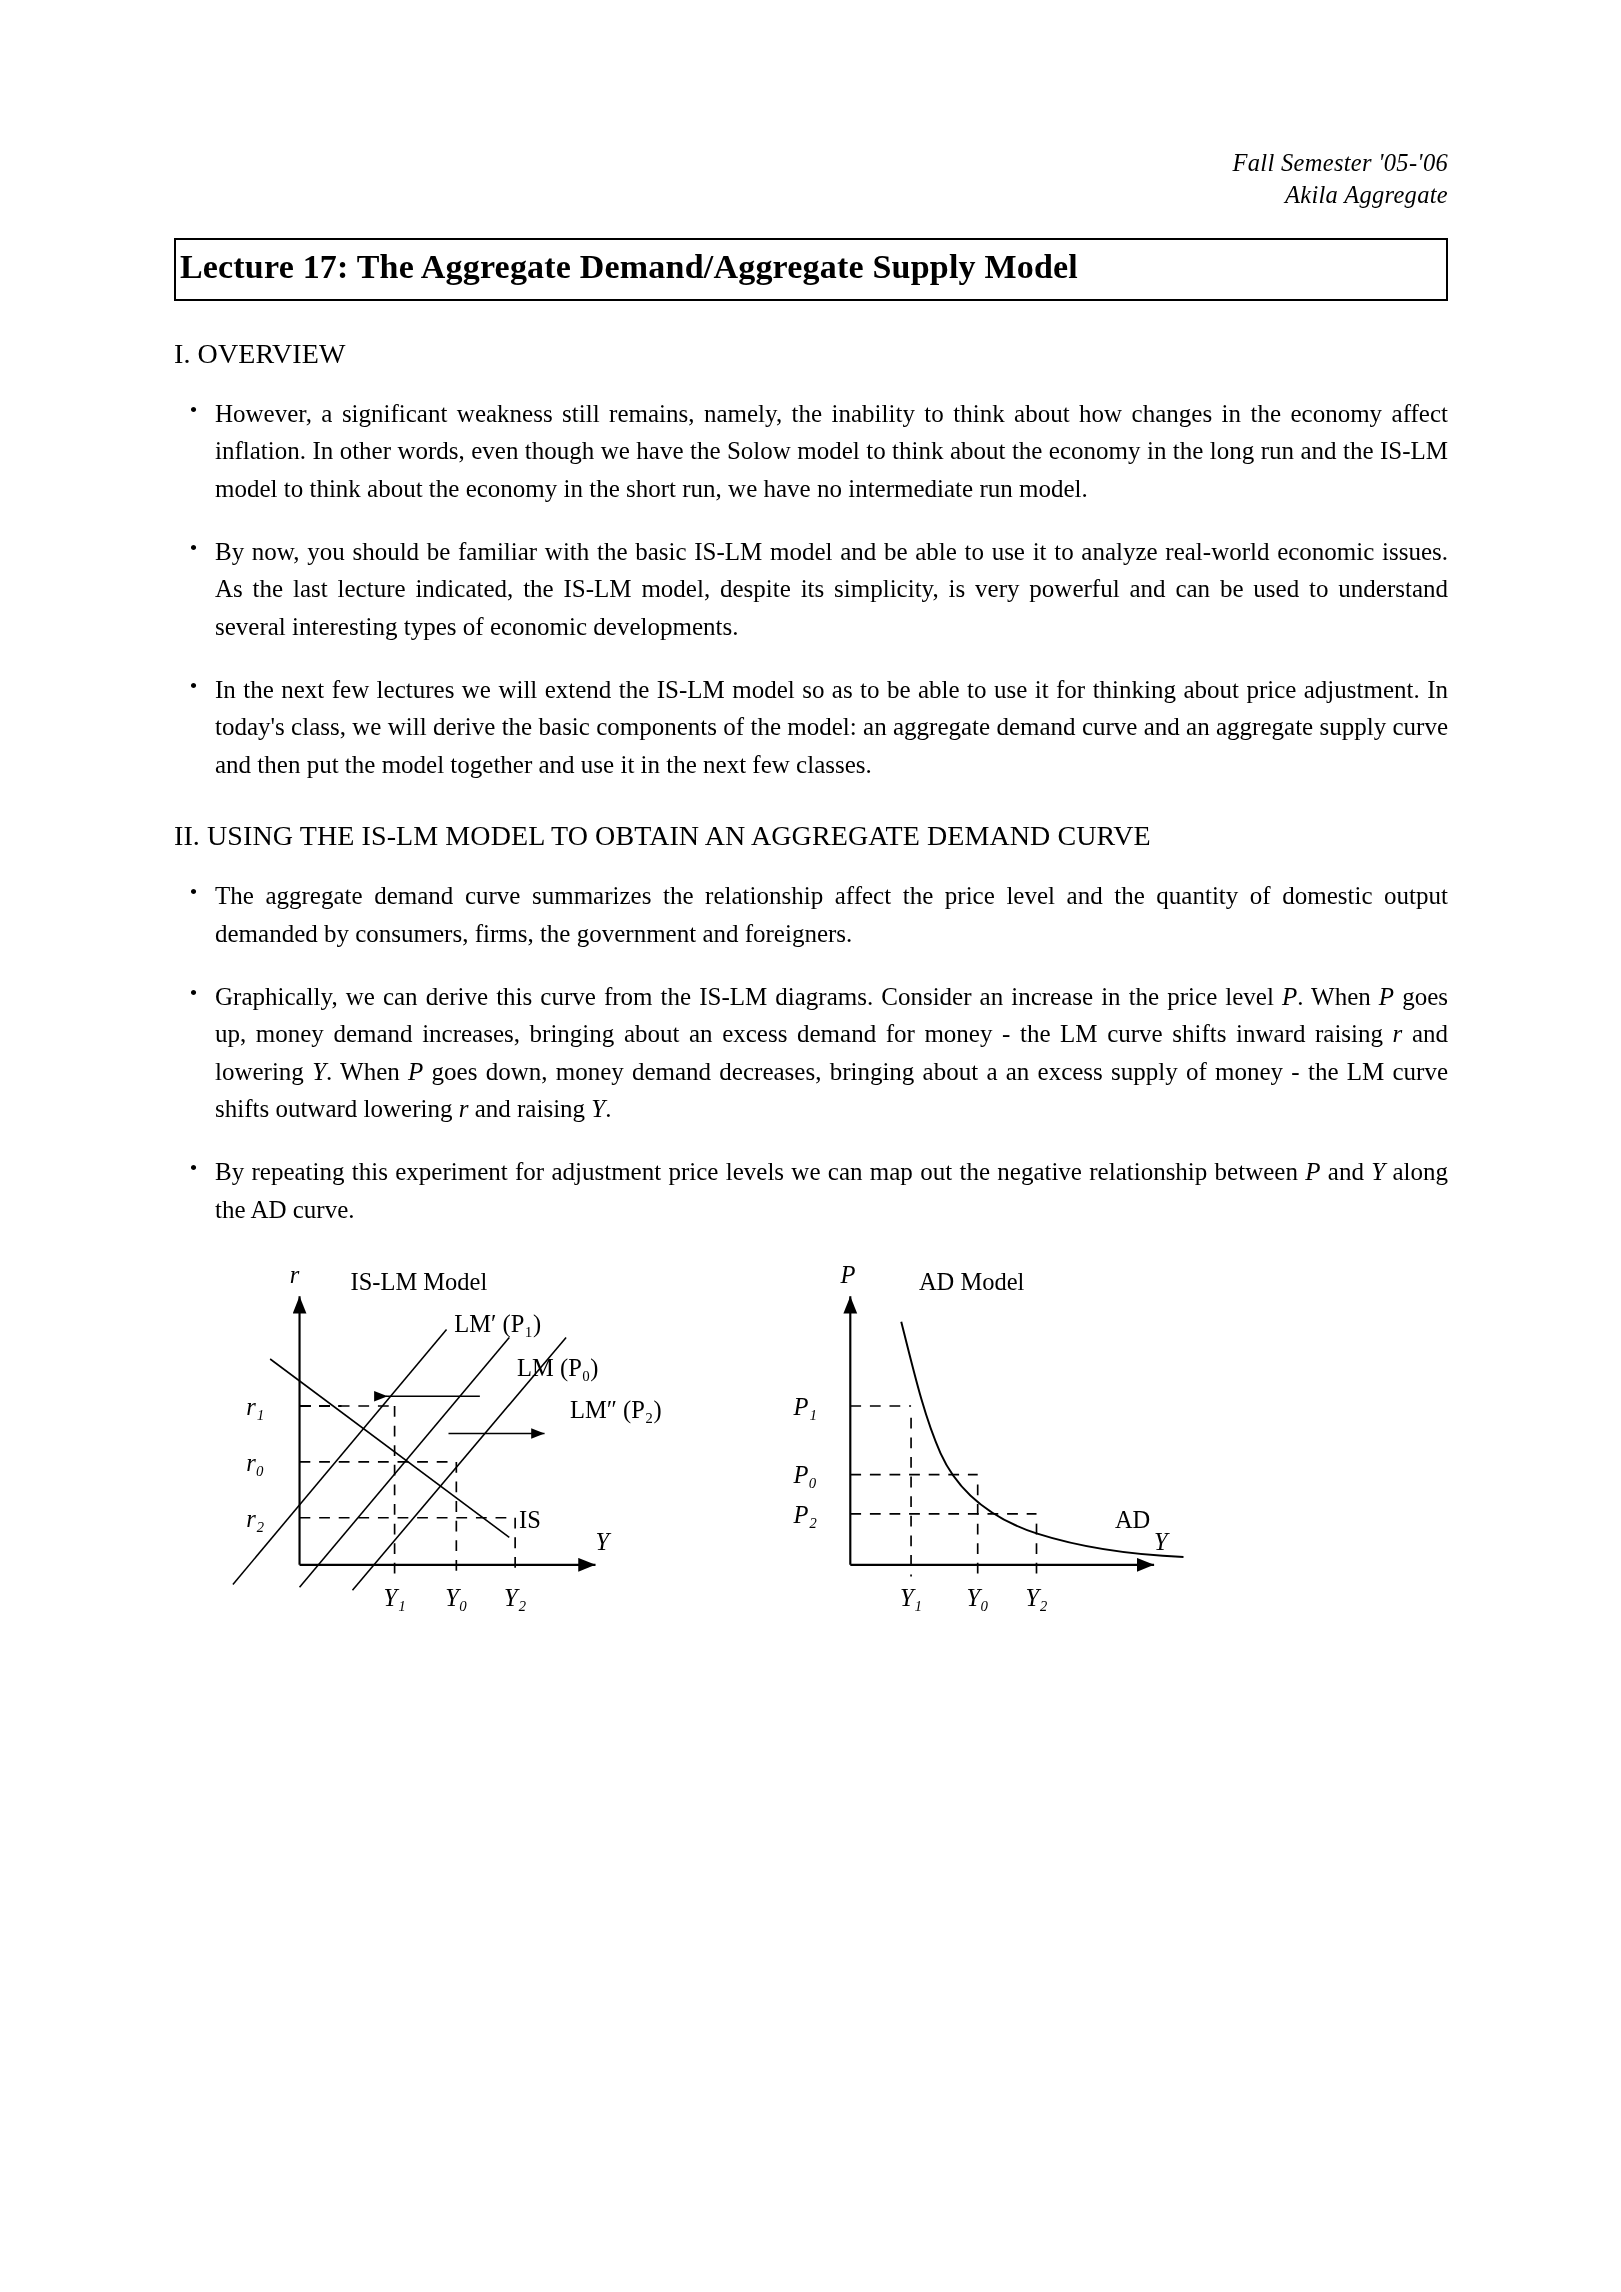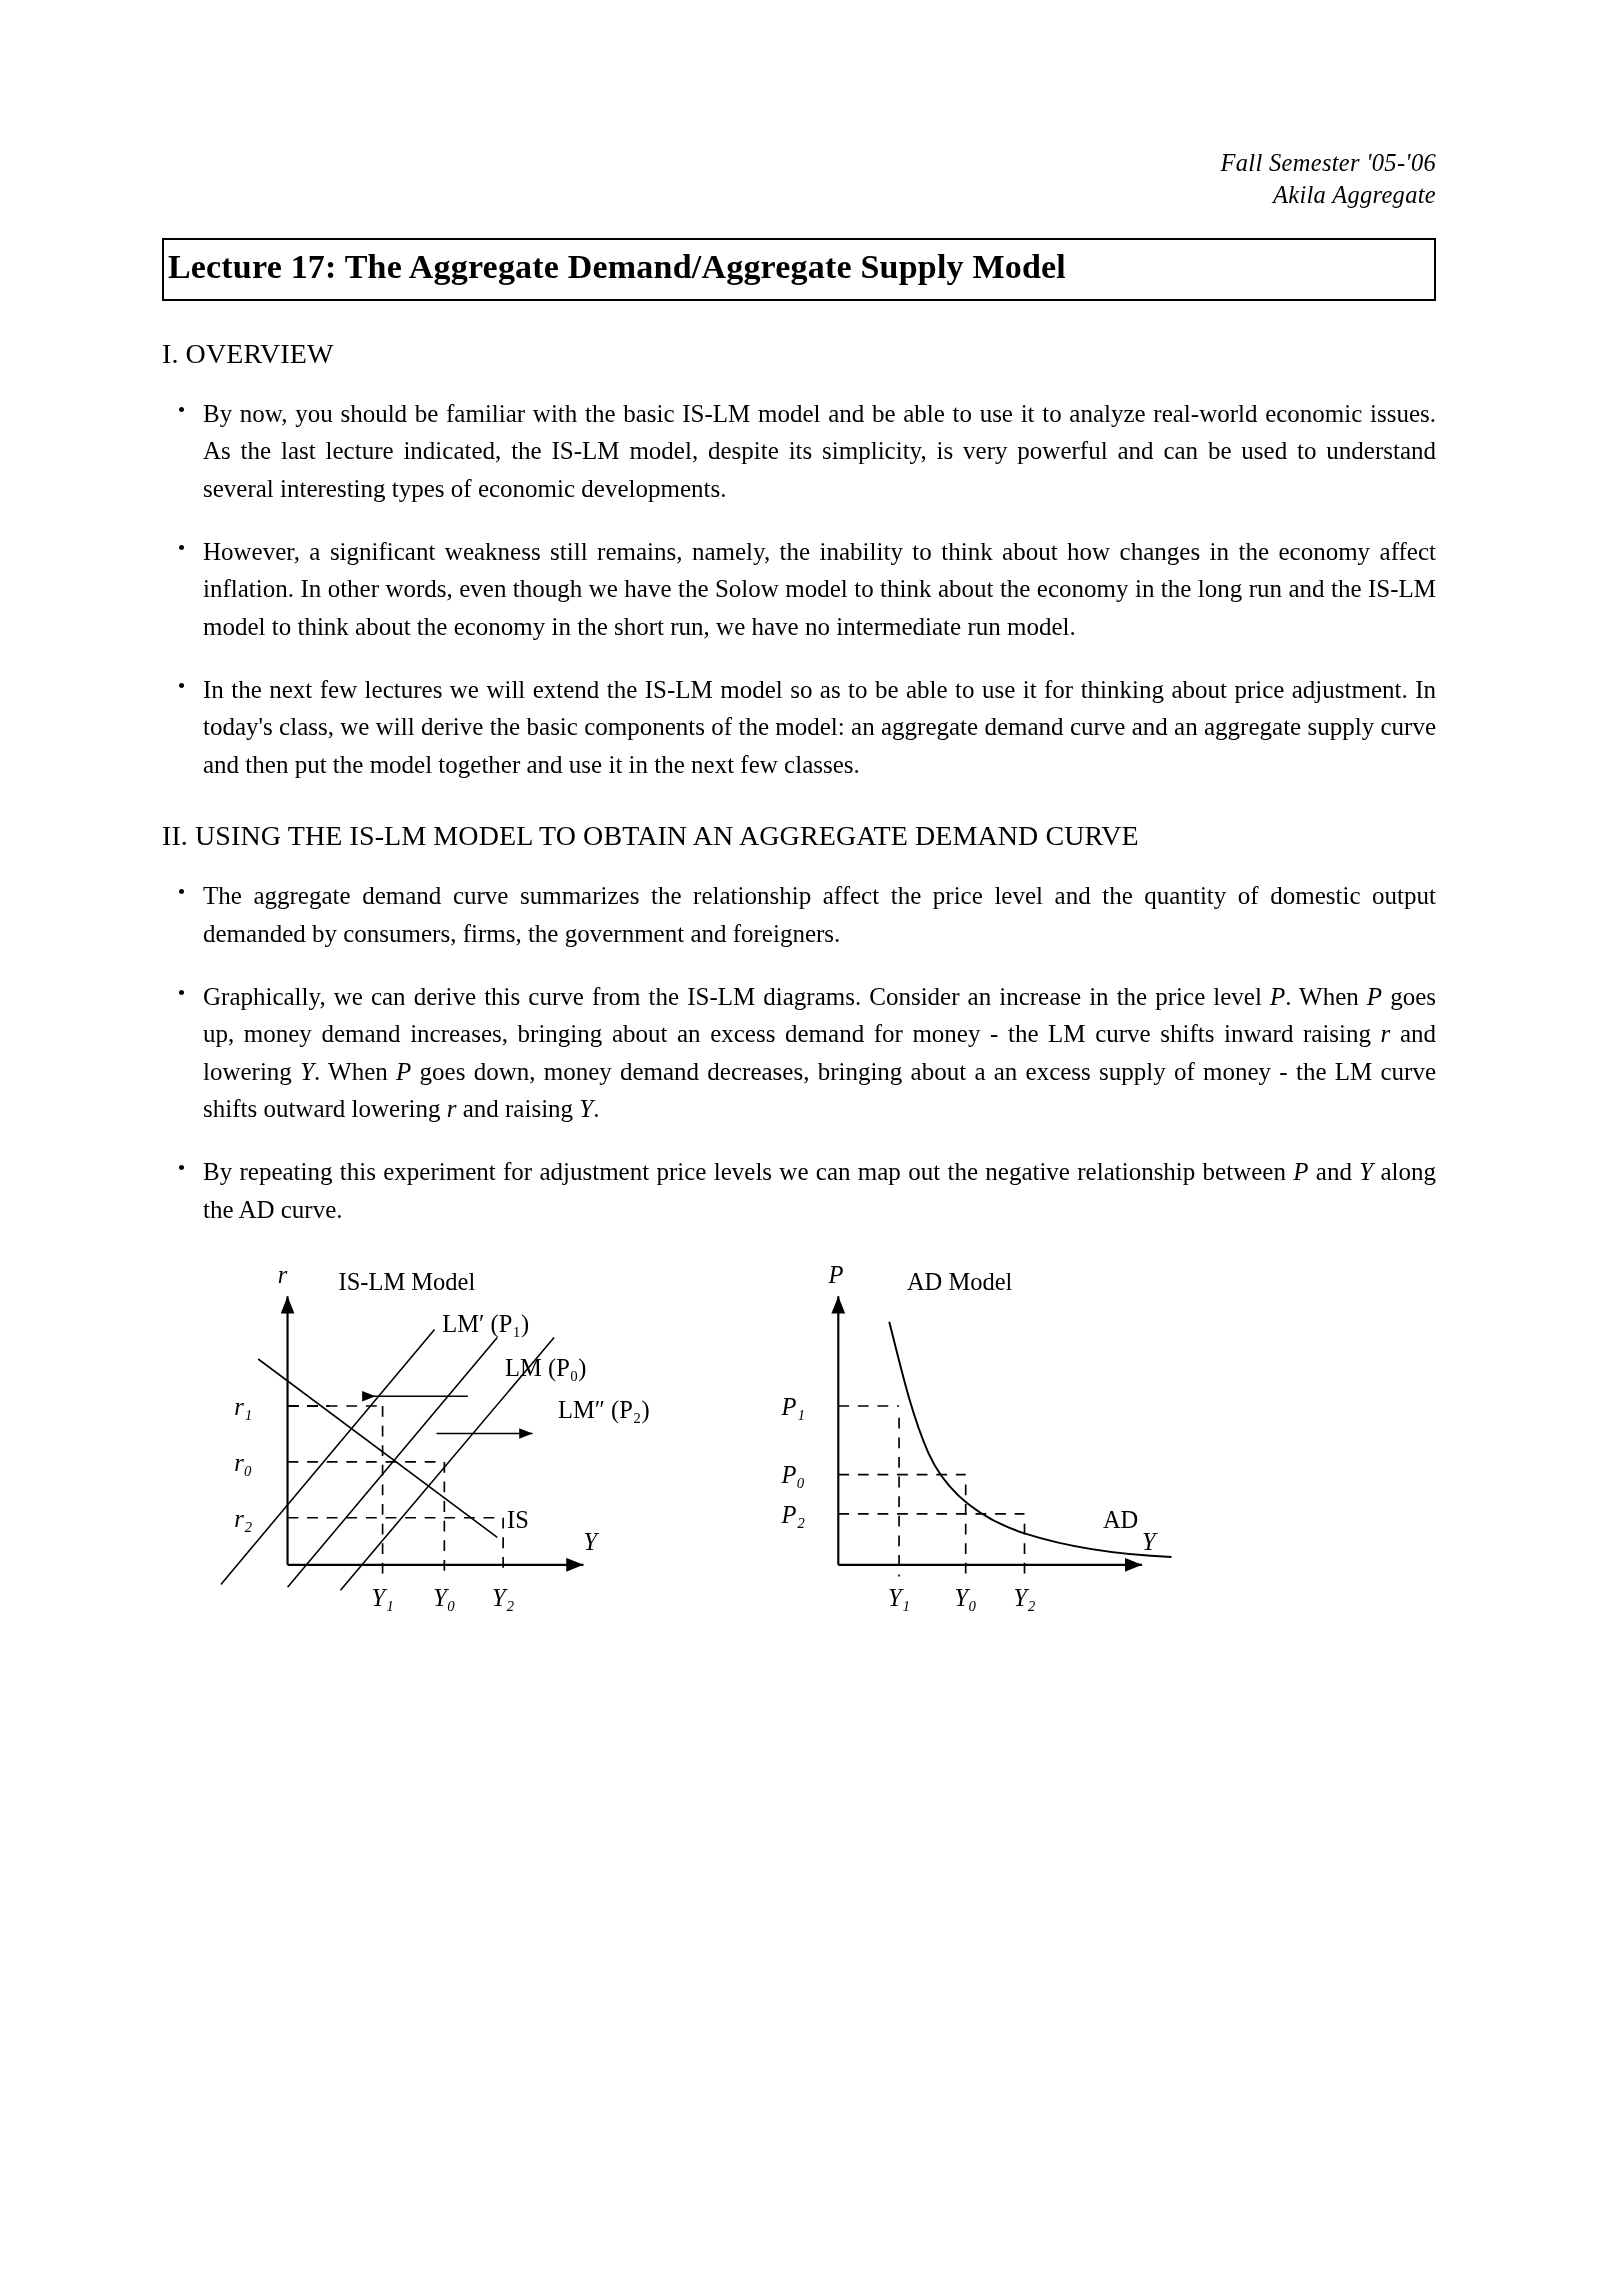--- a/index.html
+++ b/index.html
@@ -16,21 +16,21 @@
     overflow: hidden;
   }
   .page {
     position: absolute;
     left: 0; top: 0;
     width: 1621px;
     height: 2293px;
   }
   .content {
     position: absolute;
-    left: 162px;
+    left: 174px;
     top: 147px;
     width: 1274px;
   }
 
   
   .doc-header {
     text-align: right;
     font-style: italic;
     font-size: 24.5px;
     line-height: 1.32;
@@ -106,22 +106,22 @@
       <div>Fall Semester '05-'06</div>
       <div>Akila Aggregate</div>
     </div>
 
     <div class="title-box">
       <div class="title-text">Lecture 17: The Aggregate Demand/Aggregate Supply Model</div>
     </div>
 
     <h2 class="section">I. OVERVIEW</h2>
     <ul class="bullets lvl1">
+      <li>However, a significant weakness still remains, namely, the inability to think about how changes in the economy affect inflation. In other words, even though we have the Solow model to think about the economy in the long run and the IS-LM model to think about the economy in the short run, we have no intermediate run model.</li>
       <li>By now, you should be familiar with the basic IS-LM model and be able to use it to analyze real-world economic issues. As the last lecture indicated, the IS-LM model, despite its simplicity, is very powerful and can be used to understand several interesting types of economic developments.</li>
-      <li>However, a significant weakness still remains, namely, the inability to think about how changes in the economy affect inflation. In other words, even though we have the Solow model to think about the economy in the long run and the IS-LM model to think about the economy in the short run, we have no intermediate run model.</li>
       <li>In the next few lectures we will extend the IS-LM model so as to be able to use it for thinking about price adjustment. In today's class, we will derive the basic components of the model: an aggregate demand curve and an aggregate supply curve and then put the model together and use it in the next few classes.</li>
     </ul>
 
     <h2 class="section section-gap-two">II. USING THE IS-LM MODEL TO OBTAIN AN AGGREGATE DEMAND CURVE</h2>
     <ul class="bullets lvl2">
       <li><span>The aggregate demand curve summarizes the relationship affect the price level and the quantity of domestic output demanded by consumers, firms, the government and foreigners.</span></li>
       <li><span>Graphically, we can derive this curve from the IS-LM diagrams. Consider an increase in the price level </span><i class="v">P</i><span>. When </span><i class="v">P</i><span> goes up, money demand increases, bringing about an excess demand for money - the LM curve shifts inward raising </span><i class="v">r</i><span> and lowering </span><i class="v">Y</i><span>. When </span><i class="v">P</i><span> goes down, money demand decreases, bringing about a an excess supply of money - the LM curve shifts outward lowering </span><i class="v">r</i><span> and raising </span><i class="v">Y</i><span>.</span></li>
       <li><span>By repeating this experiment for adjustment price levels we can map out the negative relationship between </span><i class="v">P</i><span> and </span><i class="v">Y</i><span> along the AD curve.</span></li>
     </ul>
 

